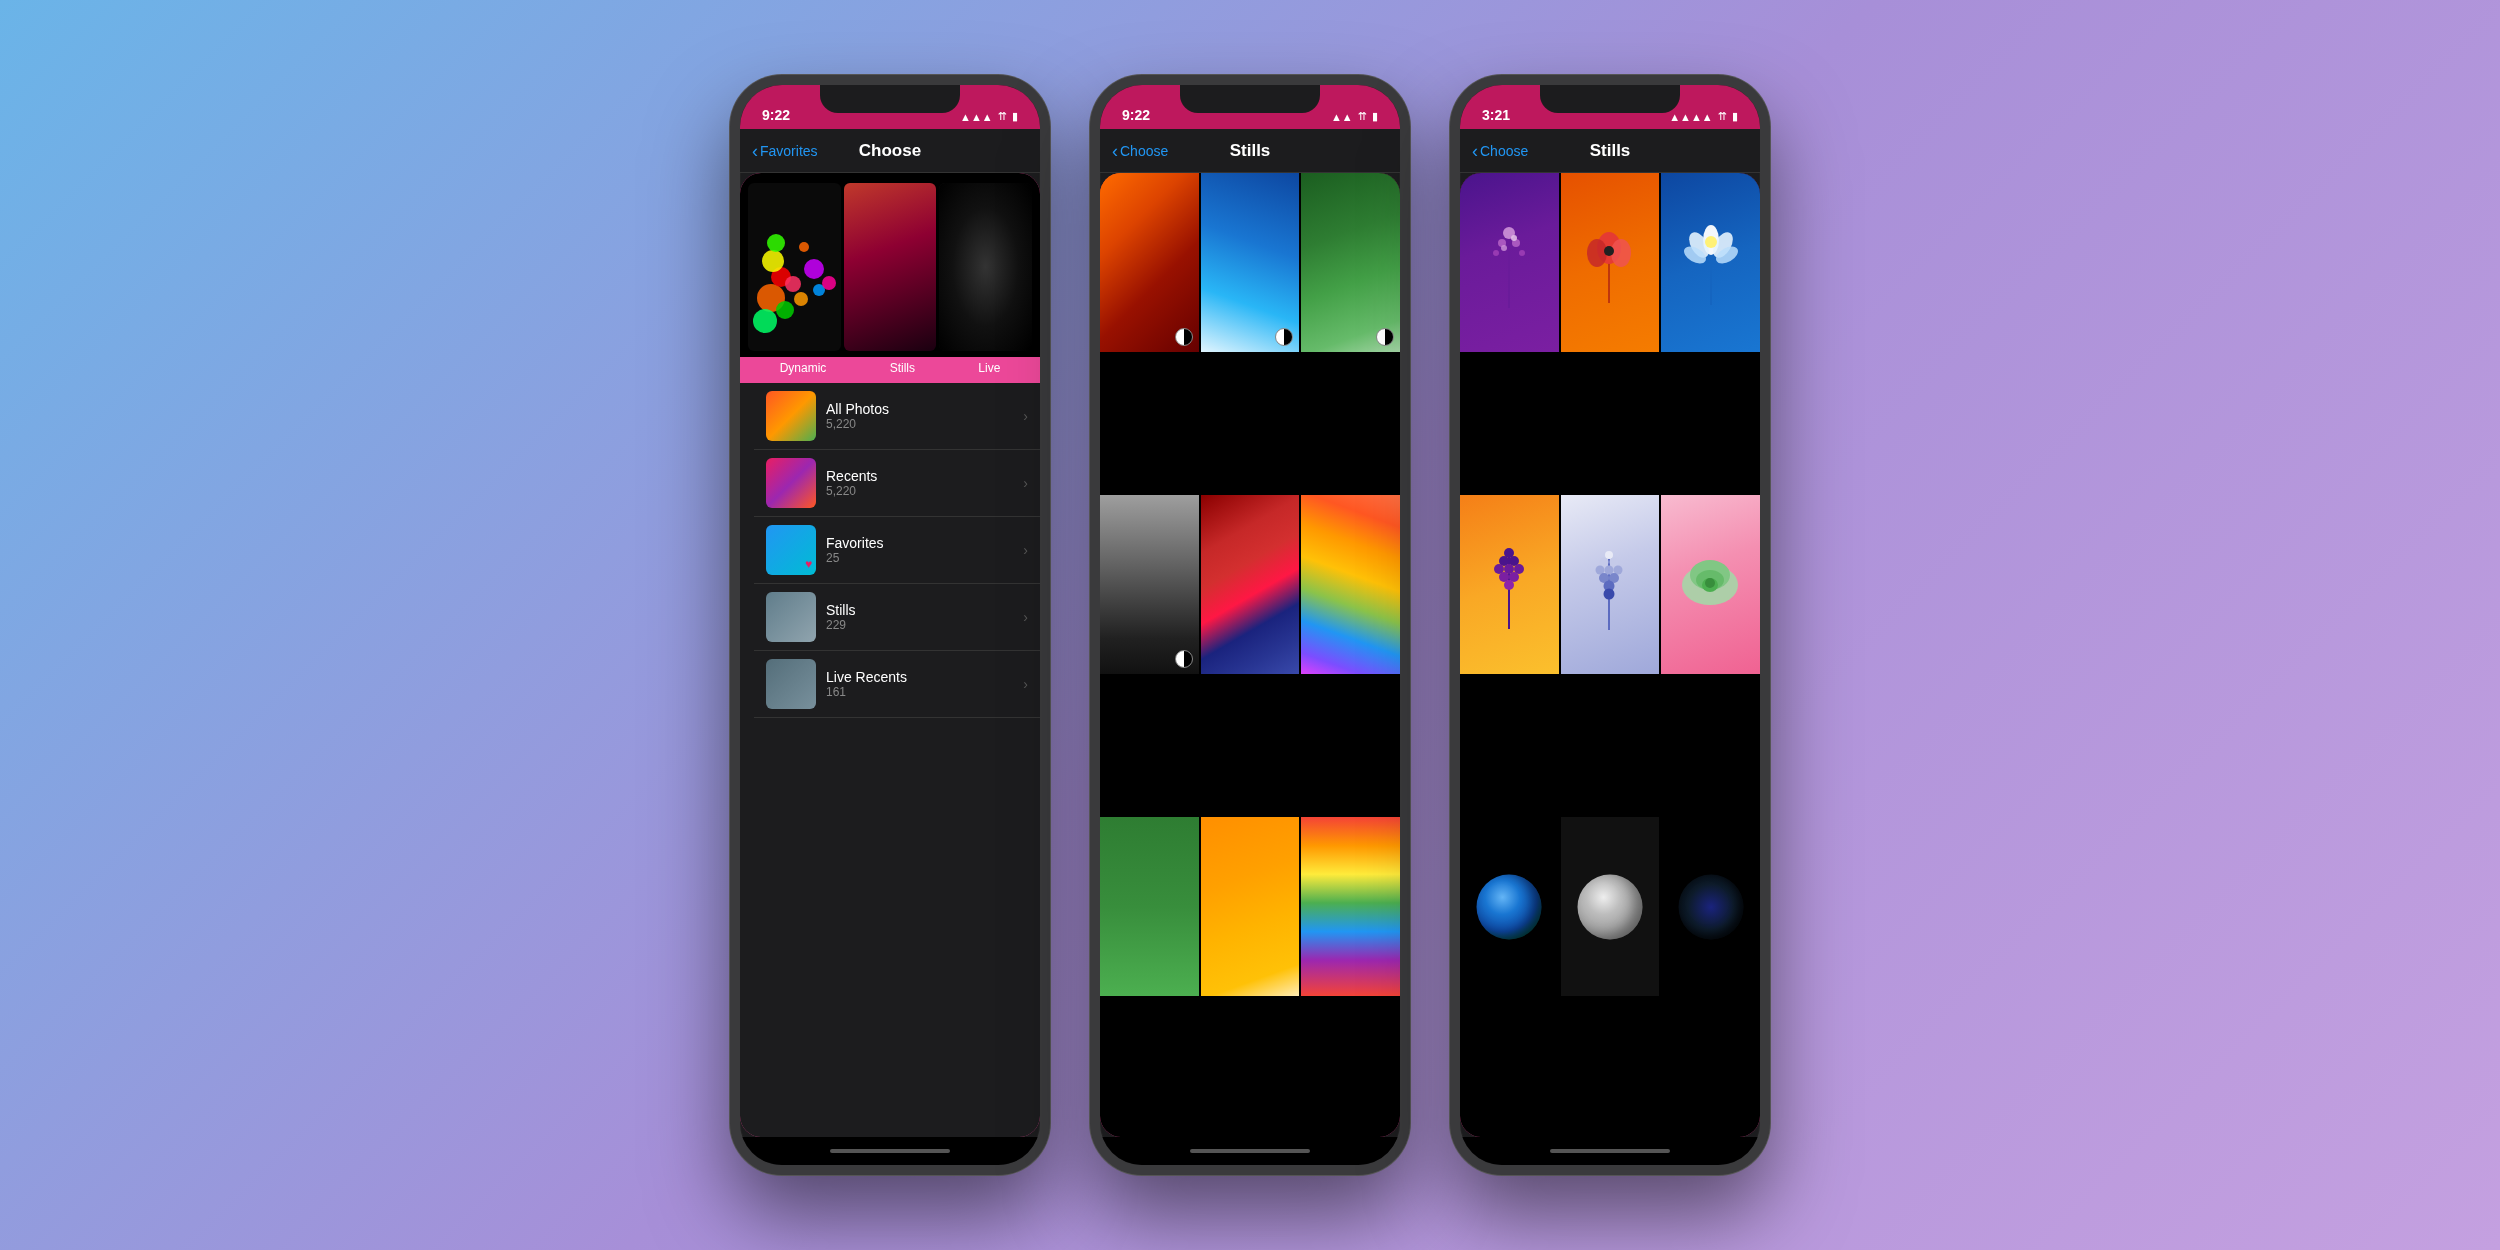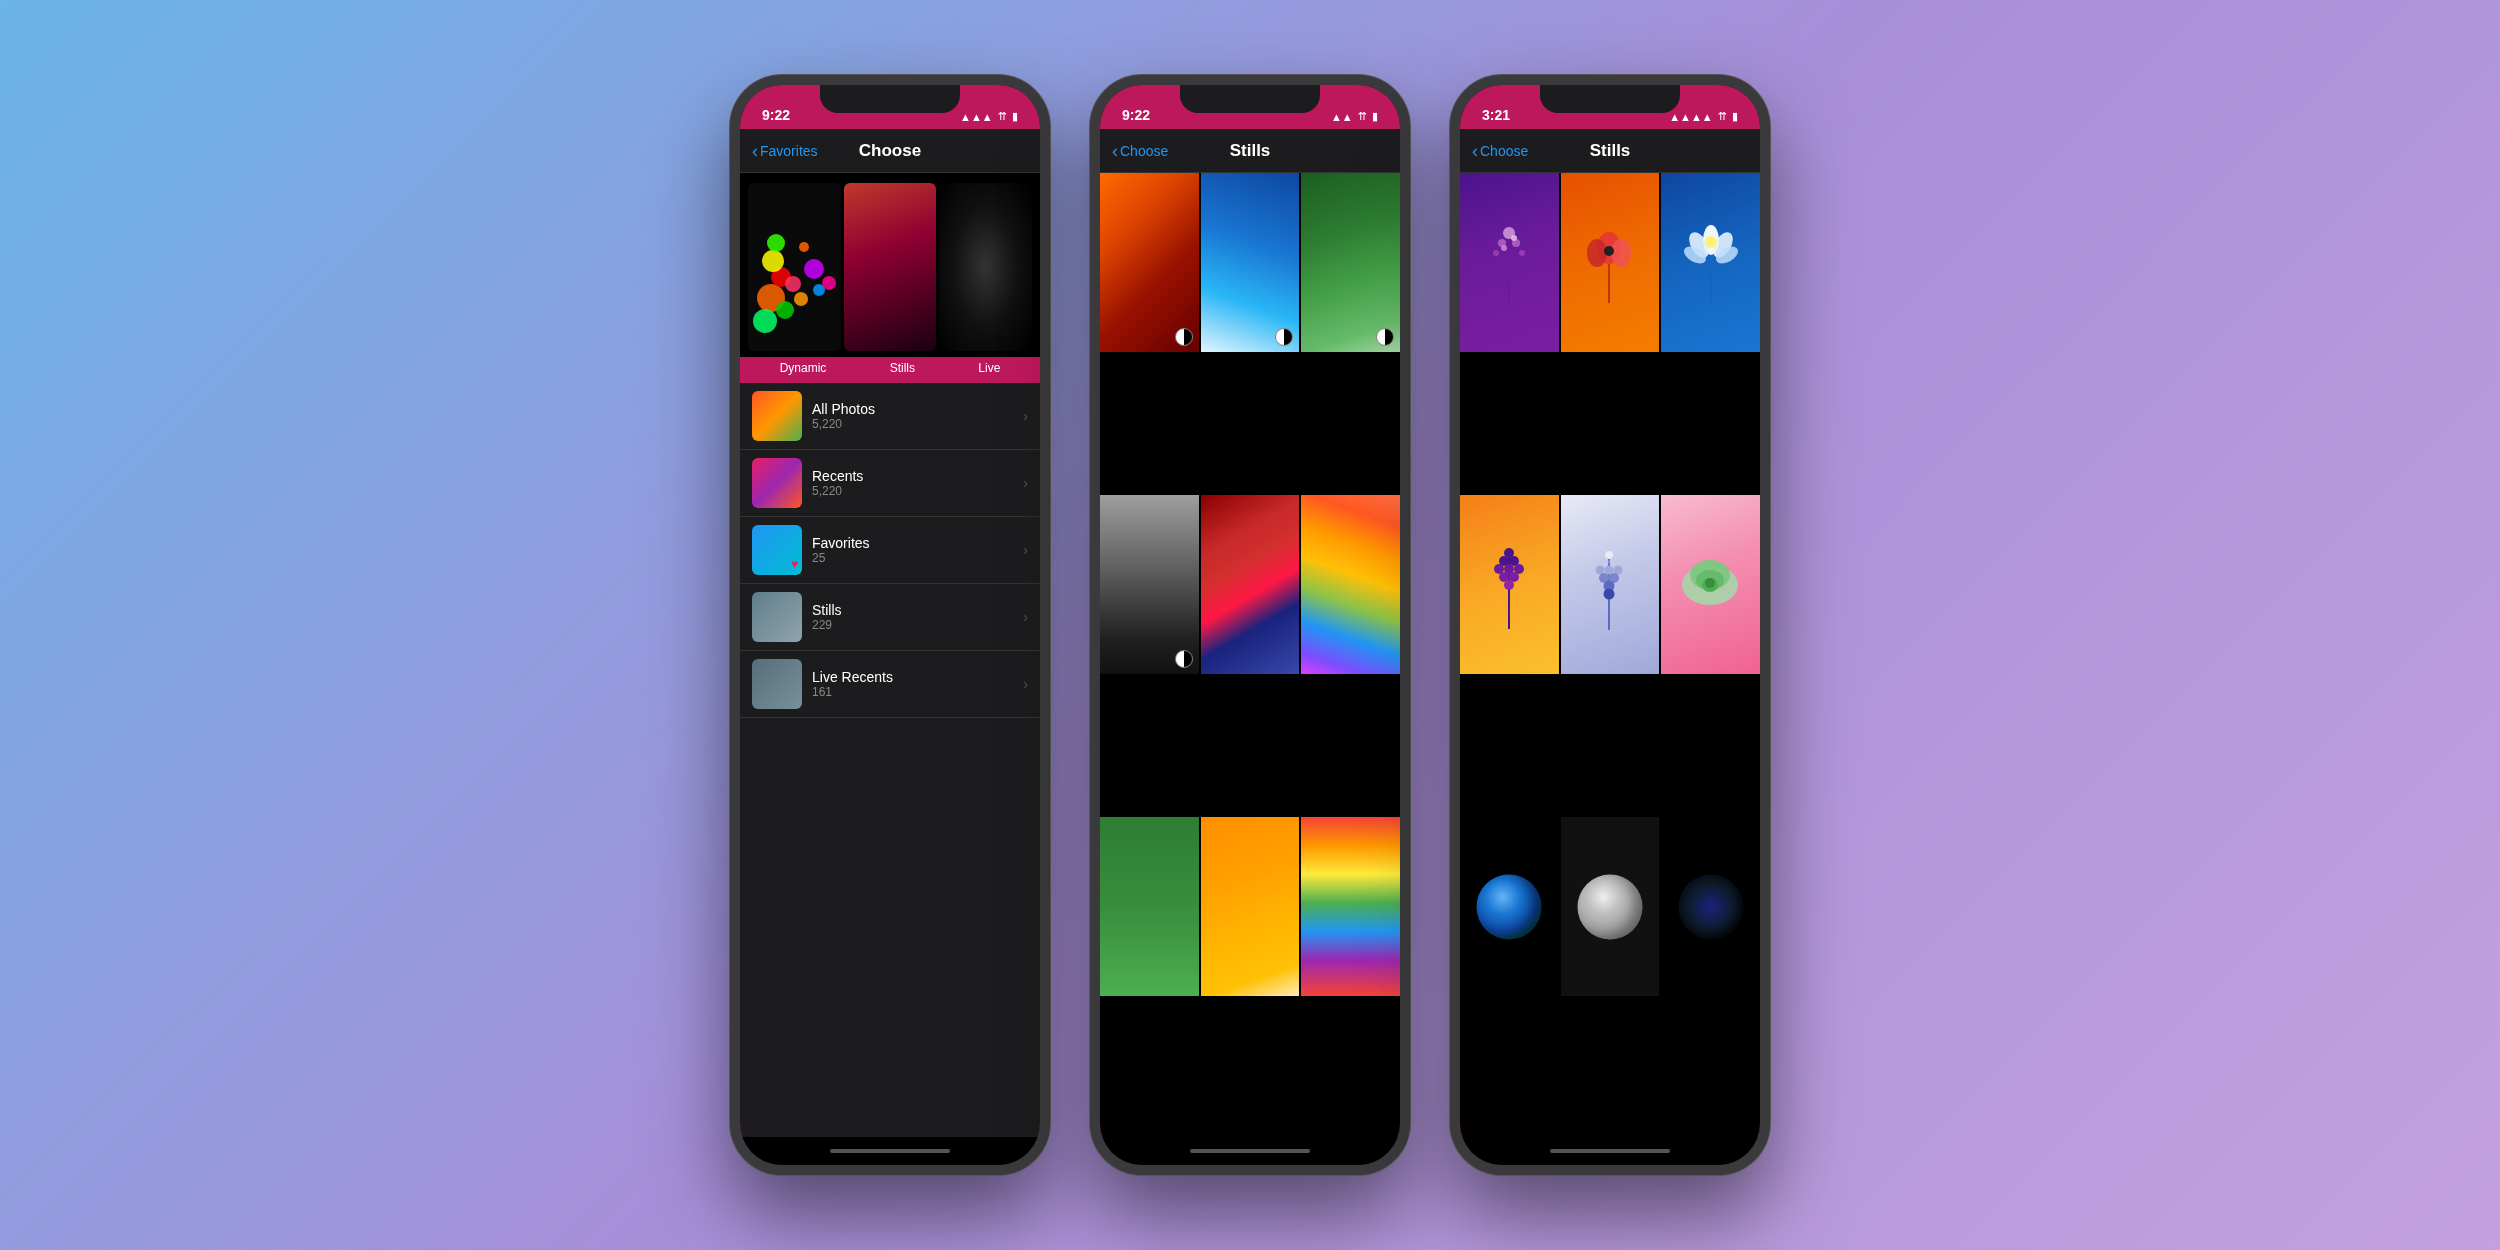--- a/index.html
+++ b/index.html
@@ -104,24 +104,25 @@
 
     .nav-bar .title {
       font-size: 17px;
       font-weight: 600;
       color: #fff;
     }
 
     
     .screen {
       flex: 1;
-      background: #be185d;
+      background: #ec4899;
       overflow: hidden;
       display: flex;
       flex-direction: column;
+      border-radius: 21px;
     }
 
     
     .wallpaper-preview {
       display: grid;
       grid-template-columns: 1fr 1fr 1fr;
       gap: 3px;
       padding: 10px 8px 6px;
       background: #000;
     }
@@ -160,20 +161,21 @@
 
     
     .wp-live {
       background: radial-gradient(ellipse at 40% 40%, #444 0%, #1a1a1a 40%, #000 100%);
     }
 
     
     .photo-list {
       flex: 1;
       background: #1c1c1e;
+      padding-left: 14px;
     }
 
     .list-item {
       display: flex;
       align-items: center;
       padding: 8px 12px;
       border-bottom: 0.5px solid #333;
       gap: 10px;
     }
 

